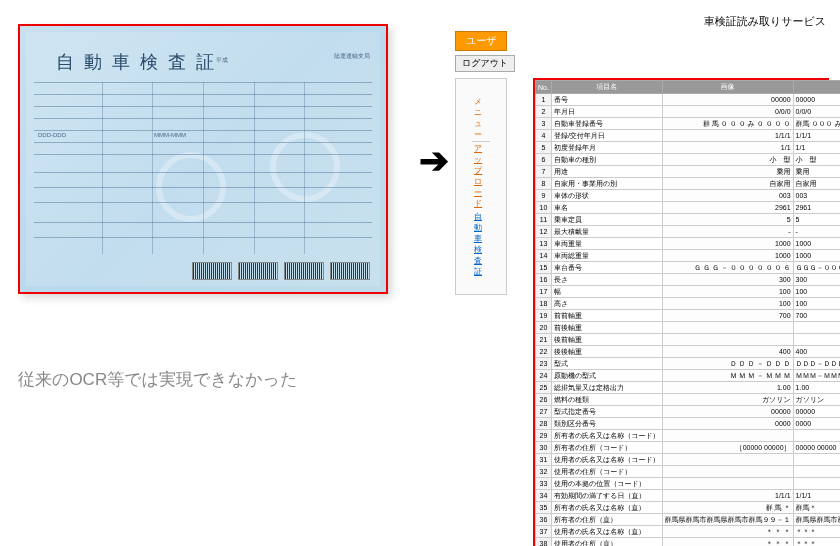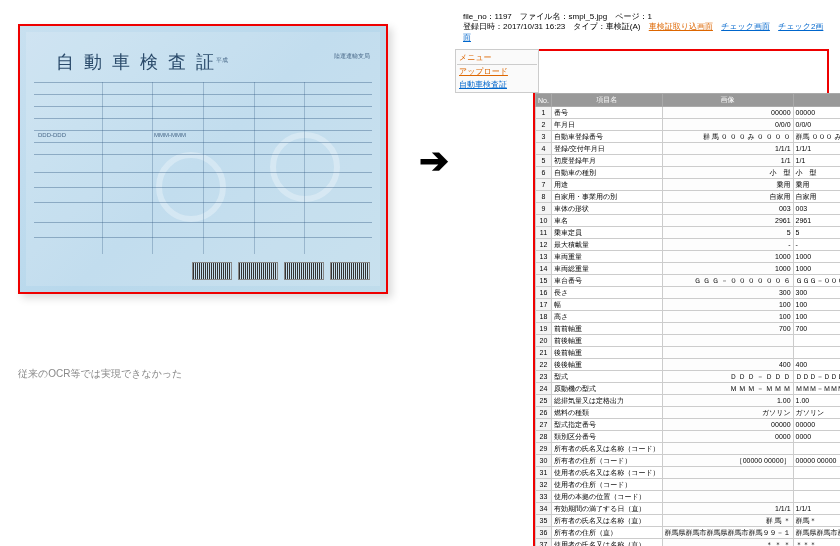--- a/index.html
+++ b/index.html
@@ -10,33 +10,33 @@
   .doc-inner { position: absolute; inset: 6px; background: rgba(255,255,255,0.15); }
   .doc-title { position: absolute; left: 30px; top: 18px; font-size: 18px; letter-spacing: 10px; font-family: "MS Mincho", serif; color: #2a4a6a; }
   .doc-grid { position: absolute; left: 8px; top: 50px; right: 8px; bottom: 32px; }
   .doc-grid .hline { position: absolute; left: 0; right: 0; height: 1px; background: rgba(50,90,130,0.4); }
   .doc-grid .vline { position: absolute; top: 0; bottom: 0; width: 1px; background: rgba(50,90,130,0.3); }
   .doc-small { font-size: 6px; color: #4a6a8a; position: absolute; }
   .barcodes { position: absolute; bottom: 6px; right: 10px; display: flex; gap: 6px; }
   .barcode { width: 40px; height: 18px; background: repeating-linear-gradient(90deg, #333 0 1px, transparent 1px 2px); border: 1px solid #888; }
   .watermark { position: absolute; width: 70px; height: 70px; border: 6px solid rgba(255,255,255,0.3); border-radius: 50%; }
   
-  .caption { margin-top: 70px; font-size: 10px; color: #888; line-height: 1.9; }
+  .caption { margin-top: 70px; font-size: 17px; color: #888; line-height: 1.9; }
   
   .arrow { position: absolute; left: 419px; top: 140px; font-size: 36px; font-weight: bold; color: #000; }
   
   .right-panel { position: absolute; left: 455px; top: 12px; width: 375px; }
   .service-title { text-align: right; font-size: 11px; padding: 2px 4px; }
   .header-row { display: flex; align-items: flex-start; }
   .user-btn { background: #f90; color: #fff; font-size: 10px; padding: 2px 10px; border: 1px solid #c70; cursor: pointer; }
   .file-info { font-size: 8px; margin-left: 8px; line-height: 1.3; flex: 1; }
   .file-info a { color: #06c; margin-left: 6px; text-decoration: underline; }
   .file-info .orange-link { color: #d60; }
   .logout-btn { font-size: 9px; margin-top: 4px; padding: 1px 6px; background: #eee; border: 1px solid #aaa; cursor: pointer; }
-  .menu-box { border: 1px solid #ccc; background: #fafafa; margin-top: 6px; padding: 1px; width: 84px; font-size: 8px; float: left; }
+  .menu-box { border: 1px solid #ccc; background: #fafafa; margin-top: 6px; padding: 16px; width: 52px; font-size: 8px; float: left; }
   .menu-box .menu-hdr { color: #d60; border-bottom: 1px solid #ccc; padding: 1px 2px; }
   .menu-box a { display: block; padding: 1px 2px; color: #06c; text-decoration: underline; }
   .menu-box a:first-of-type { color: #d60; }
   
   .tbl-wrap { margin-left: 78px; margin-top: 6px; border: 2px solid #e00; width: 296px; }
   table.data { width: 100%; border-collapse: collapse; font-size: 7px; }
   table.data th { background: #999; color: #fff; padding: 1px 2px; border: 1px solid #aaa; font-weight: normal; }
   table.data td { padding: 0 2px; border: 1px solid #ccc; height: 11px; line-height: 11px; overflow: hidden; white-space: nowrap; }
   table.data td.no { width: 14px; text-align: center; background: #f4f4f4; }
   table.data td.name { width: 96px; }
@@ -84,29 +84,25 @@
     </div>
   </div>
   <div class="caption">
     <div>従来のOCR等では実現できなかった</div>
   </div>
 </div>
 
 <div class="arrow">➔</div>
 
 <div class="right-panel">
+  <div class="service-title">車検証読み取りサービス</div>
   <div class="header-row">
-    <div class="file-info">
-      <div><span>file_no：1197　ファイル名：smpl_5.jpg　ページ：1</span></div>
-      <div>
-        <span>登録日時：2017/10/31 16:23　タイプ：車検証(A)</span>
-        <a href="#" class="orange-link">車検証取り込画面</a>
-        <a href="#">チェック画面</a>
-        <a href="#">チェック2画面</a>
-      </div>
+    <div>
+      <button class="user-btn">ユーザ</button><br>
+      <button class="logout-btn">ログアウト</button>
     </div>
   </div>
   <div class="menu-box">
     <div class="menu-hdr">メニュー</div>
     <a href="#">アップロード</a>
     <a href="#">自動車検査証</a>
   </div>
   <div class="tbl-wrap">
     <table class="data">
       <thead>

